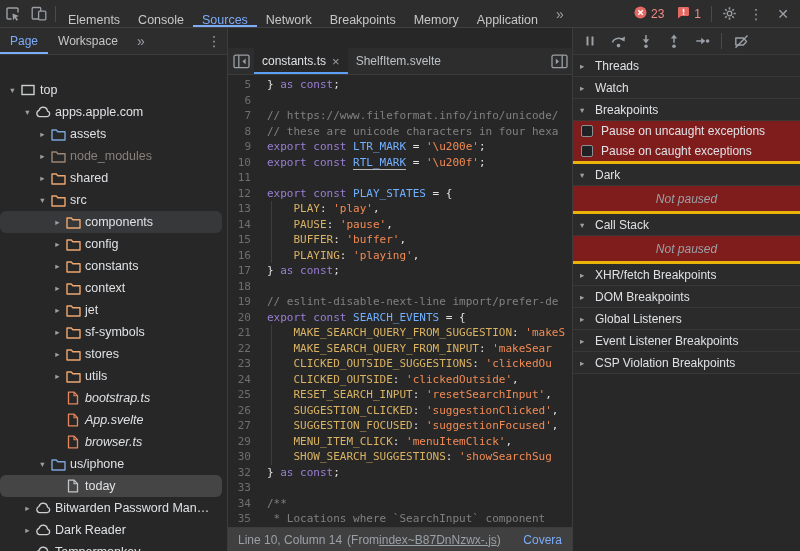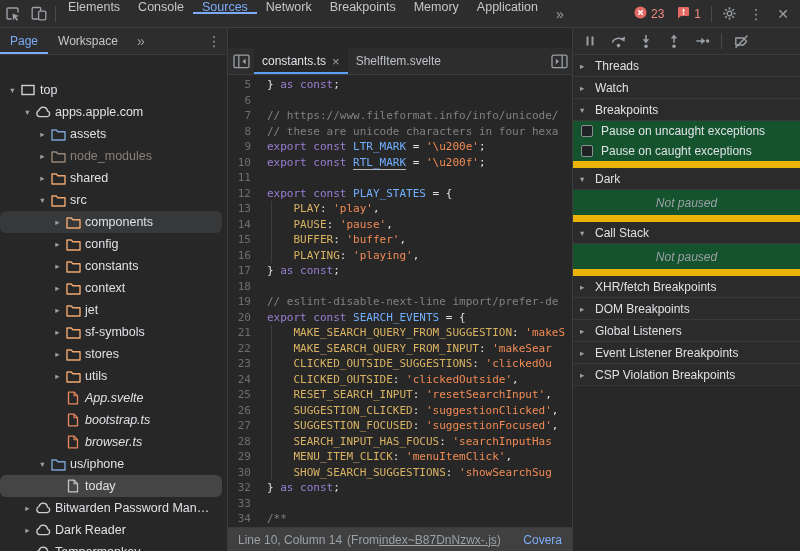--- a/index.html
+++ b/index.html
@@ -13,21 +13,21 @@
   .app { width:800px; height:551px; display:flex; flex-direction:column; }
 
   
   .main-toolbar { height:28px; flex:none; background:#2d2d2d; border-bottom:1px solid #404040;
     display:flex; align-items:stretch; }
   .tb-left, .tb-right { display:flex; align-items:center; }
   .tb-right { margin-left:auto; padding-right:4px; gap:1px; }
   .ibtn { width:26px; height:26px; display:flex; align-items:center; justify-content:center; flex:none;
     color:#9aa0a6; font-size:14px; background:none; border:none; padding:0; }
   .vsep { width:1px; height:16px; background:#4a4a4a; margin:0 3px; flex:none; align-self:center; }
-  .mtabs { display:flex; align-items:flex-start; height:100%; }
+  .mtabs { display:flex; align-items:flex-end; height:100%; }
   .mtab { padding:0 9px; display:flex; align-items:center; color:#c7c7c7; font-size:12.5px; cursor:default; }
   .mtab.active { color:var(--accent,#7cacf8); box-shadow: inset 0 -2px 0 var(--accent,#7cacf8); }
   .badge { display:flex; align-items:center; gap:4px; padding:0 6px; color:var(--error-text,#f28b82); font-size:12px; }
 
   
   .body-row { flex:1; min-height:0; display:flex; }
 
   
   .sidebar { width:228px; flex:none; border-right:1px solid #3c3c3c; background:#272727; display:flex; flex-direction:column;gap:20px; }
   .pane-bar { height:27px; flex:none; background:#2d2d2d; border-bottom:1px solid #3c3c3c; display:flex; align-items:stretch; }
@@ -67,21 +67,21 @@
   .status-bar .scov { margin-left:auto; color:var(--accent,#7cacf8); }
 
   
   .debugger { width:228px; flex:none; border-left:1px solid #3c3c3c; background:#282828; display:flex; flex-direction:column; }
   .dbg-controls { height:27px; flex:none; background:#2d2d2d; border-bottom:1px solid #3c3c3c;
     display:flex; align-items:center; padding:0 5px; gap:4px; }
   .dbtn { width:24px; height:24px; display:flex; align-items:center; justify-content:center; flex:none; }
   .sect-header { height:22px; display:flex; align-items:center; gap:5px; padding:0 7px;
     border-bottom:1px solid #383838; background:#2b2b2b; color:#dfe1e5; font-size:12px; }
   .sect-header .sarrow { width:10px; flex:none; color:#9aa0a6; font-size:8.5px; }
-  .sect-content { background:#14532d; border-bottom:7px solid #eab308; }
+  .sect-content { background:#7f1d1d; border-bottom:3px solid #eab308; }
   .chk-row { height:20px; display:flex; align-items:center; padding:0 8px; gap:8px; color:#dfe1e5; }
   .checkbox { width:12px; height:12px; flex:none; border:1px solid #8a8f94; border-radius:2px; background:#202124; }
   .not-paused { height:25px; display:flex; align-items:center; justify-content:center; font-style:italic; color:#9aa0a6; }
 </style>
 </head>
 <body>
 
 <div class="app">
 
   <header class="main-toolbar">
@@ -279,31 +279,31 @@
             <span class="tlabel">utils</span>
           </div>
           <div class="trow italic" style="padding-left: 51px;">
             <span class="arrow"></span>
             <span class="ticon">
               <svg width="12" height="14" viewBox="0 0 12 14">
                 <path d="M1.5 1.2h5.6l3.4 3.4v8.2H1.5z" fill="none" stroke="#e8875e" stroke-width="1.3" stroke-linejoin="round"></path>
                 <path d="M7 1.2v3.6h3.5" fill="none" stroke="#e8875e" stroke-width="1.1"></path>
               </svg>
             </span>
-            <span class="tlabel">App.svelte</span>
+            <span class="tlabel">bootstrap.ts</span>
           </div>
           <div class="trow italic" style="padding-left: 51px;">
             <span class="arrow"></span>
             <span class="ticon">
               <svg width="12" height="14" viewBox="0 0 12 14">
                 <path d="M1.5 1.2h5.6l3.4 3.4v8.2H1.5z" fill="none" stroke="#e8875e" stroke-width="1.3" stroke-linejoin="round"></path>
                 <path d="M7 1.2v3.6h3.5" fill="none" stroke="#e8875e" stroke-width="1.1"></path>
               </svg>
             </span>
-            <span class="tlabel">bootstrap.ts</span>
+            <span class="tlabel">App.svelte</span>
           </div>
           <div class="trow italic" style="padding-left: 51px;">
             <span class="arrow"></span>
             <span class="ticon">
               <svg width="12" height="14" viewBox="0 0 12 14">
                 <path d="M1.5 1.2h5.6l3.4 3.4v8.2H1.5z" fill="none" stroke="#e8875e" stroke-width="1.3" stroke-linejoin="round"></path>
                 <path d="M7 1.2v3.6h3.5" fill="none" stroke="#e8875e" stroke-width="1.1"></path>
               </svg>
             </span>
             <span class="tlabel">browser.ts</span>
@@ -468,24 +468,20 @@
             <span class="ln">25</span>
             <span class="lcontent g"><span class="t">    </span><span class="p">RESET_SEARCH_INPUT</span><span class="t">: </span><span class="s">'resetSearchInput'</span><span class="t">,</span></span>
           </div>
           <div class="cline">
             <span class="ln">26</span>
             <span class="lcontent g"><span class="t">    </span><span class="p">SUGGESTION_CLICKED</span><span class="t">: </span><span class="s">'suggestionClicked'</span><span class="t">,</span></span>
           </div>
           <div class="cline">
             <span class="ln">27</span>
             <span class="lcontent g"><span class="t">    </span><span class="p">SUGGESTION_FOCUSED</span><span class="t">: </span><span class="s">'suggestionFocused'</span><span class="t">,</span></span>
-          </div>
-          <div class="cline">
-            <span class="ln">28</span>
-            <span class="lcontent g"><span class="t">    </span><span class="p">SEARCH_INPUT_HAS_FOCUS</span><span class="t">: </span><span class="s">'searchInputHas</span></span>
           </div>
           <div class="cline">
             <span class="ln">29</span>
             <span class="lcontent g"><span class="t">    </span><span class="p">MENU_ITEM_CLICK</span><span class="t">: </span><span class="s">'menuItemClick'</span><span class="t">,</span></span>
           </div>
           <div class="cline">
             <span class="ln">30</span>
             <span class="lcontent g"><span class="t">    </span><span class="p">SHOW_SEARCH_SUGGESTIONS</span><span class="t">: </span><span class="s">'showSearchSug</span></span>
           </div>
           <div class="cline">

